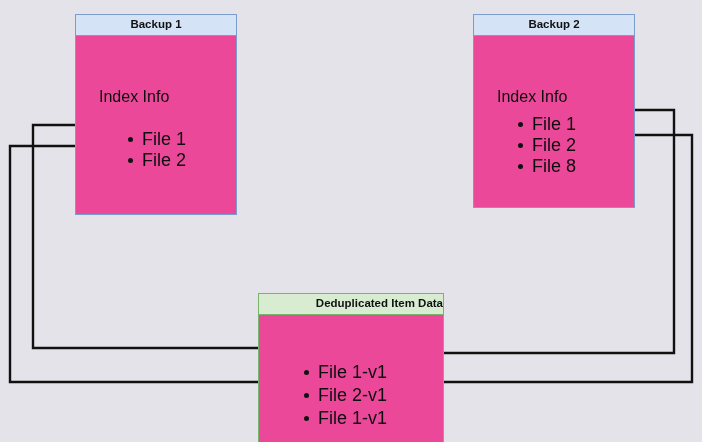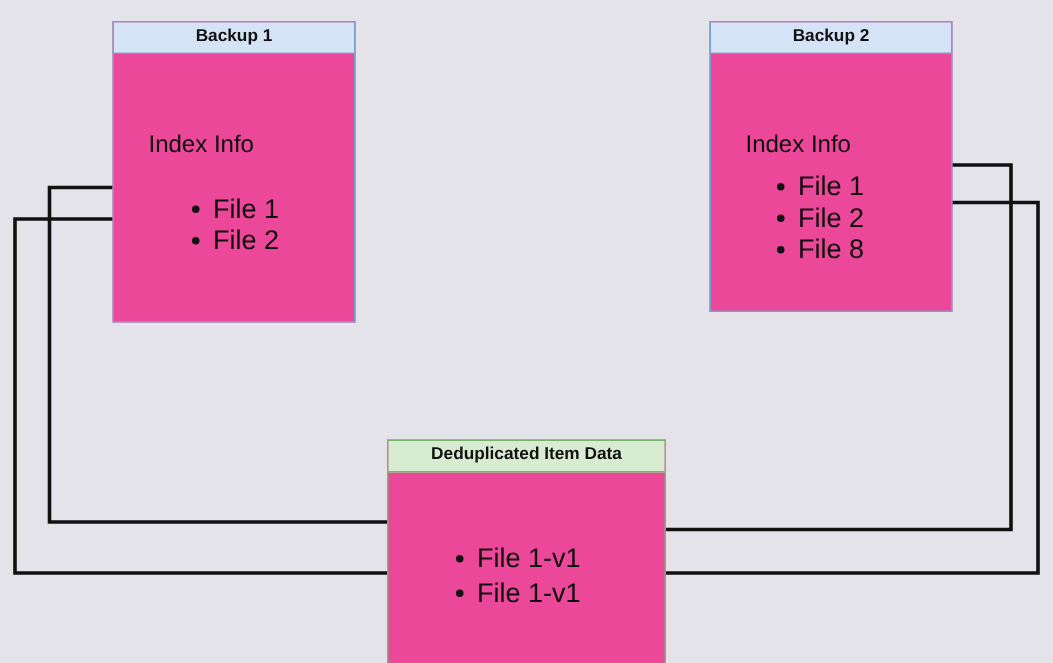--- a/index.html
+++ b/index.html
@@ -46,20 +46,21 @@
     text-align: center;
     font-size: 11.5px;
     font-weight: bold;
     color: #111111;
     background: #d4e3f6;
     border-bottom: 1.5px solid #7a9dce;
   }
   .node.green > .node-header {
     background: #d8ecd2;
     border-bottom-color: #78b56b;
+    text-align: right;
   }
   .node-body {
     position: relative;
     height: calc(100% - 21px);
   }
 
   .caption {
     position: absolute;
     font-size: 16px;
     color: #0d0d0d;
@@ -152,18 +153,19 @@
         <li>File 8</li>
       </ul>
     </div>
   </div>
 
   <div class="node green" id="dedup">
     <div class="node-header">Deduplicated Item Data</div>
     <div class="node-body">
       <ul class="filelist wide">
         <li>File 1-v1</li>
+        <li>File 2-v1</li>
         <li>File 1-v1</li>
       </ul>
     </div>
   </div>
 
 </div>
 
 </body></html>

